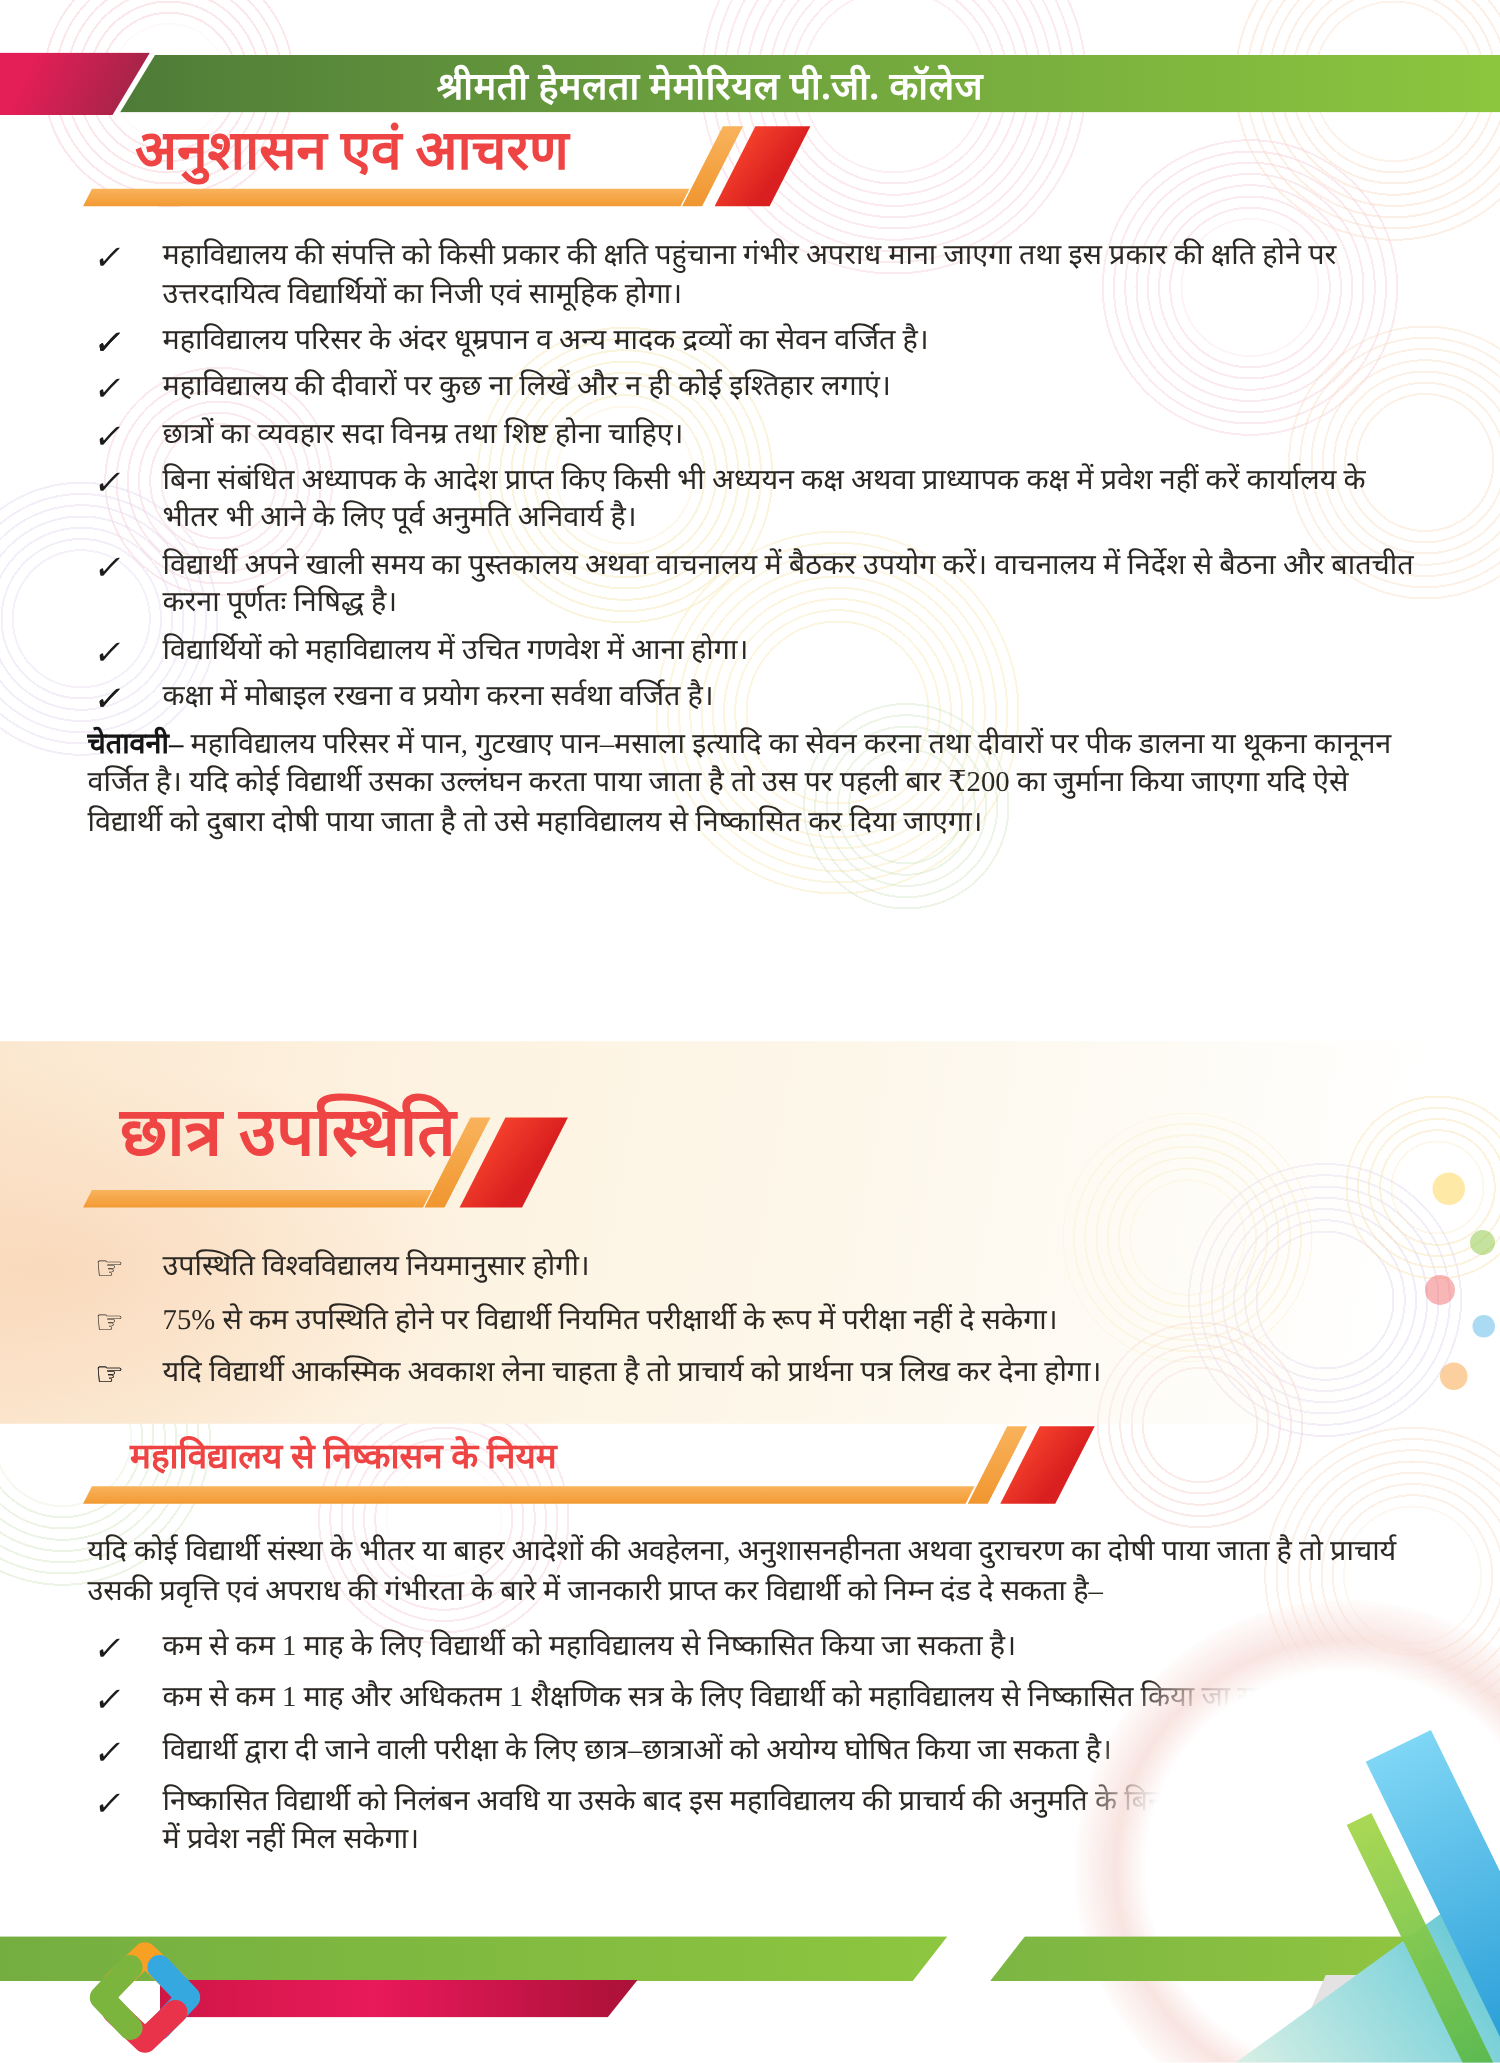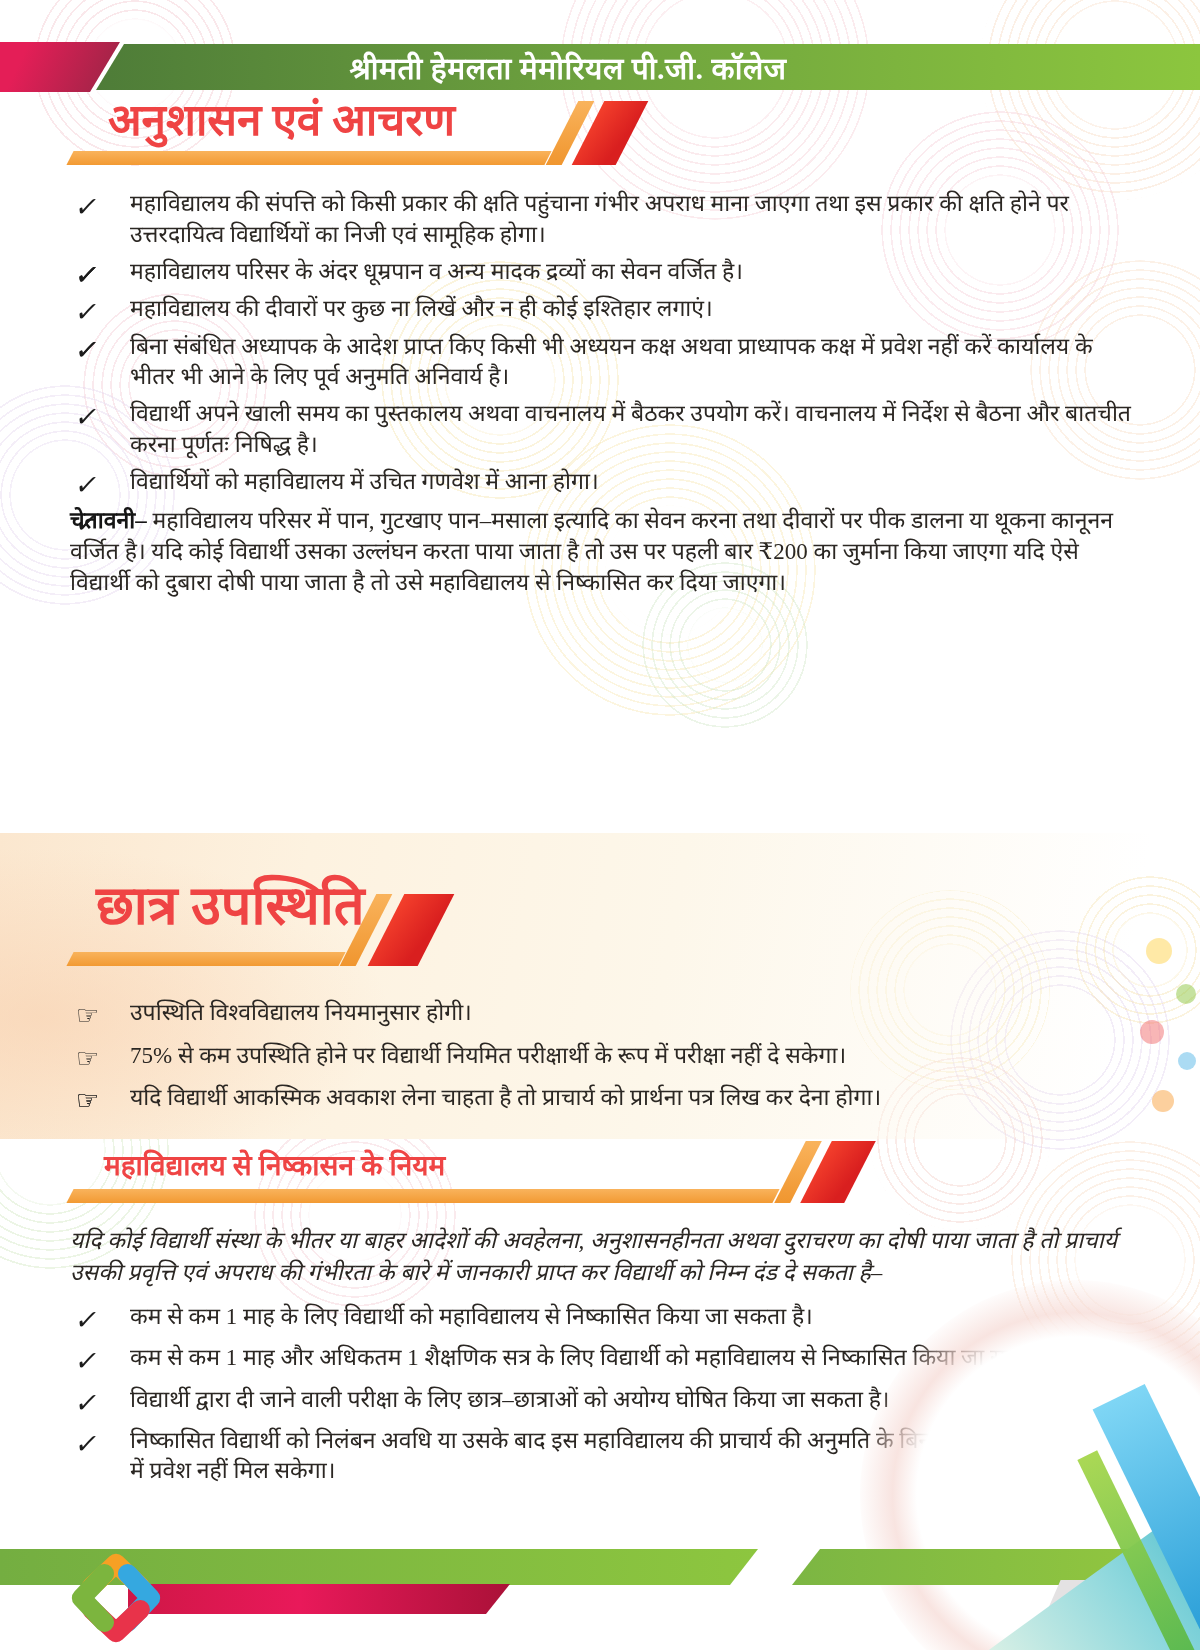--- a/index.html
+++ b/index.html
@@ -159,26 +159,26 @@
     <div class="rule-bar" style="width:478px;"></div>
     <div class="rule-stripe" style="left:492px;top:-50px;height:64px;"></div>
     <div class="rule-flag" style="left:518px;top:-50px;height:64px;"></div>
   </div>
   <ul class="rules" style="margin-top:24px;">
     <li><span class="bullet check-bullet">✓</span><span>महाविद्यालय की संपत्ति को किसी प्रकार की क्षति पहुंचाना गंभीर अपराध माना जाएगा तथा इस प्रकार की क्षति होने पर उत्तरदायित्व विद्यार्थियों का निजी एवं सामूहिक होगा।</span></li>
     <li><span class="bullet check-bullet">✓</span></li>
     <li><span class="bullet check-bullet">✓</span></li>
     <li><span class="bullet check-bullet">✓</span><span>महाविद्यालय परिसर के अंदर धूम्रपान व अन्य मादक द्रव्यों का सेवन वर्जित है।</span></li>
     <li><span class="bullet check-bullet">✓</span><span>महाविद्यालय की दीवारों पर कुछ ना लिखें और न ही कोई इश्तिहार लगाएं।</span></li>
-    <li><span class="bullet check-bullet">✓</span></li>
+    <li><span class="bullet check-bullet">✓</span><span>छात्रों का व्यवहार सदा विनम्र तथा शिष्ट होना चाहिए।</span></li>
     <li><span class="bullet check-bullet">✓</span><span>बिना संबंधित अध्यापक के आदेश प्राप्त किए किसी भी अध्ययन कक्ष अथवा प्राध्यापक कक्ष में प्रवेश नहीं करें कार्यालय के भीतर भी आने के लिए पूर्व अनुमति अनिवार्य है।</span></li>
     <li><span class="bullet check-bullet">✓</span><span>विद्यार्थी अपने खाली समय का पुस्तकालय अथवा वाचनालय में बैठकर उपयोग करें। वाचनालय में निर्देश से बैठना और बातचीत करना पूर्णतः निषिद्ध है।</span></li>
     <li><span class="bullet check-bullet">✓</span><span>विद्यार्थियों को महाविद्यालय में उचित गणवेश में आना होगा।</span></li>
     <li><span class="bullet check-bullet">✓</span></li>
-    <li><span class="bullet check-bullet">✓</span></li>
+    <li><span class="bullet check-bullet">✓</span><span>कक्षा में मोबाइल रखना व प्रयोग करना सर्वथा वर्जित है।</span></li>
   </ul>
   <p class="para" style="margin-top:5px;"><b>चेतावनी–</b><span> महाविद्यालय परिसर में पान, गुटखाए पान–मसाला इत्यादि का सेवन करना तथा दीवारों पर पीक डालना या थूकना कानूनन वर्जित है। यदि कोई विद्यार्थी उसका उल्लंघन करता पाया जाता है तो उस पर पहली बार ₹200 का जुर्माना किया जाएगा यदि ऐसे विद्यार्थी को दुबारा दोषी पाया जाता है तो उसे महाविद्यालय से निष्कासित कर दिया जाएगा।</span></p>
 </div>
 
 <div class="sec" style="top:876px;">
   <h2 class="sec-title" style="font-size:54px;margin-left:26px;">छात्र उपस्थिति</h2>
   <div class="sec-rule" style="margin-top:16px;">
     <div class="rule-bar" style="width:272px;"></div>
     <div class="rule-stripe" style="left:288px;top:-58px;height:72px;"></div>
     <div class="rule-flag" style="left:316px;top:-58px;height:72px;width:50px;"></div>
@@ -191,21 +191,21 @@
   </ul>
 </div>
 
 <div class="sec" style="top:1150px;">
   <h2 class="sec-title" style="font-size:28px;margin-left:34px;">महाविद्यालय से निष्कासन के नियम</h2>
   <div class="sec-rule" style="margin-top:8px;">
     <div class="rule-bar" style="width:706px;"></div>
     <div class="rule-stripe" style="left:720px;top:-48px;height:62px;"></div>
     <div class="rule-flag" style="left:746px;top:-48px;height:62px;"></div>
   </div>
-  <p class="para" style="margin-top:22px;font-style:italic;">यदि कोई विद्यार्थी संस्था के भीतर या बाहर आदेशों की अवहेलना, अनुशासनहीनता अथवा दुराचरण का दोषी पाया जाता है तो प्राचार्य उसकी प्रवृत्ति एवं अपराध की गंभीरता के बारे में जानकारी प्राप्त कर विद्यार्थी को निम्न दंड दे सकता है–</p>
+  <p class="para" style="margin-top:22px;">यदि कोई विद्यार्थी संस्था के भीतर या बाहर आदेशों की अवहेलना, अनुशासनहीनता अथवा दुराचरण का दोषी पाया जाता है तो प्राचार्य उसकी प्रवृत्ति एवं अपराध की गंभीरता के बारे में जानकारी प्राप्त कर विद्यार्थी को निम्न दंड दे सकता है–</p>
   <ul class="rules" style="margin-top:14px;">
     <li style="margin-bottom:11px;"><span class="bullet check-bullet">✓</span><span>कम से कम 1 माह के लिए विद्यार्थी को महाविद्यालय से निष्कासित किया जा सकता है।</span></li>
     <li style="margin-bottom:11px;"><span class="bullet check-bullet">✓</span><span>कम से कम 1 माह और अधिकतम 1 शैक्षणिक सत्र के लिए विद्यार्थी को महाविद्यालय से निष्कासित किया जा सकता है।</span></li>
     <li style="margin-bottom:11px;"><span class="bullet check-bullet">✓</span><span>विद्यार्थी द्वारा दी जाने वाली परीक्षा के लिए छात्र–छात्राओं को अयोग्य घोषित किया जा सकता है।</span></li>
     <li style="margin-bottom:11px;"><span class="bullet check-bullet">✓</span><span>निष्कासित विद्यार्थी को निलंबन अवधि या उसके बाद इस महाविद्यालय की प्राचार्य की अनुमति के बिना अन्य किसी महाविद्यालय में प्रवेश नहीं मिल सकेगा।</span></li>
   </ul>
 </div>
 
 <div class="corner-circle"></div>
 <div class="footer-green-left"></div>

